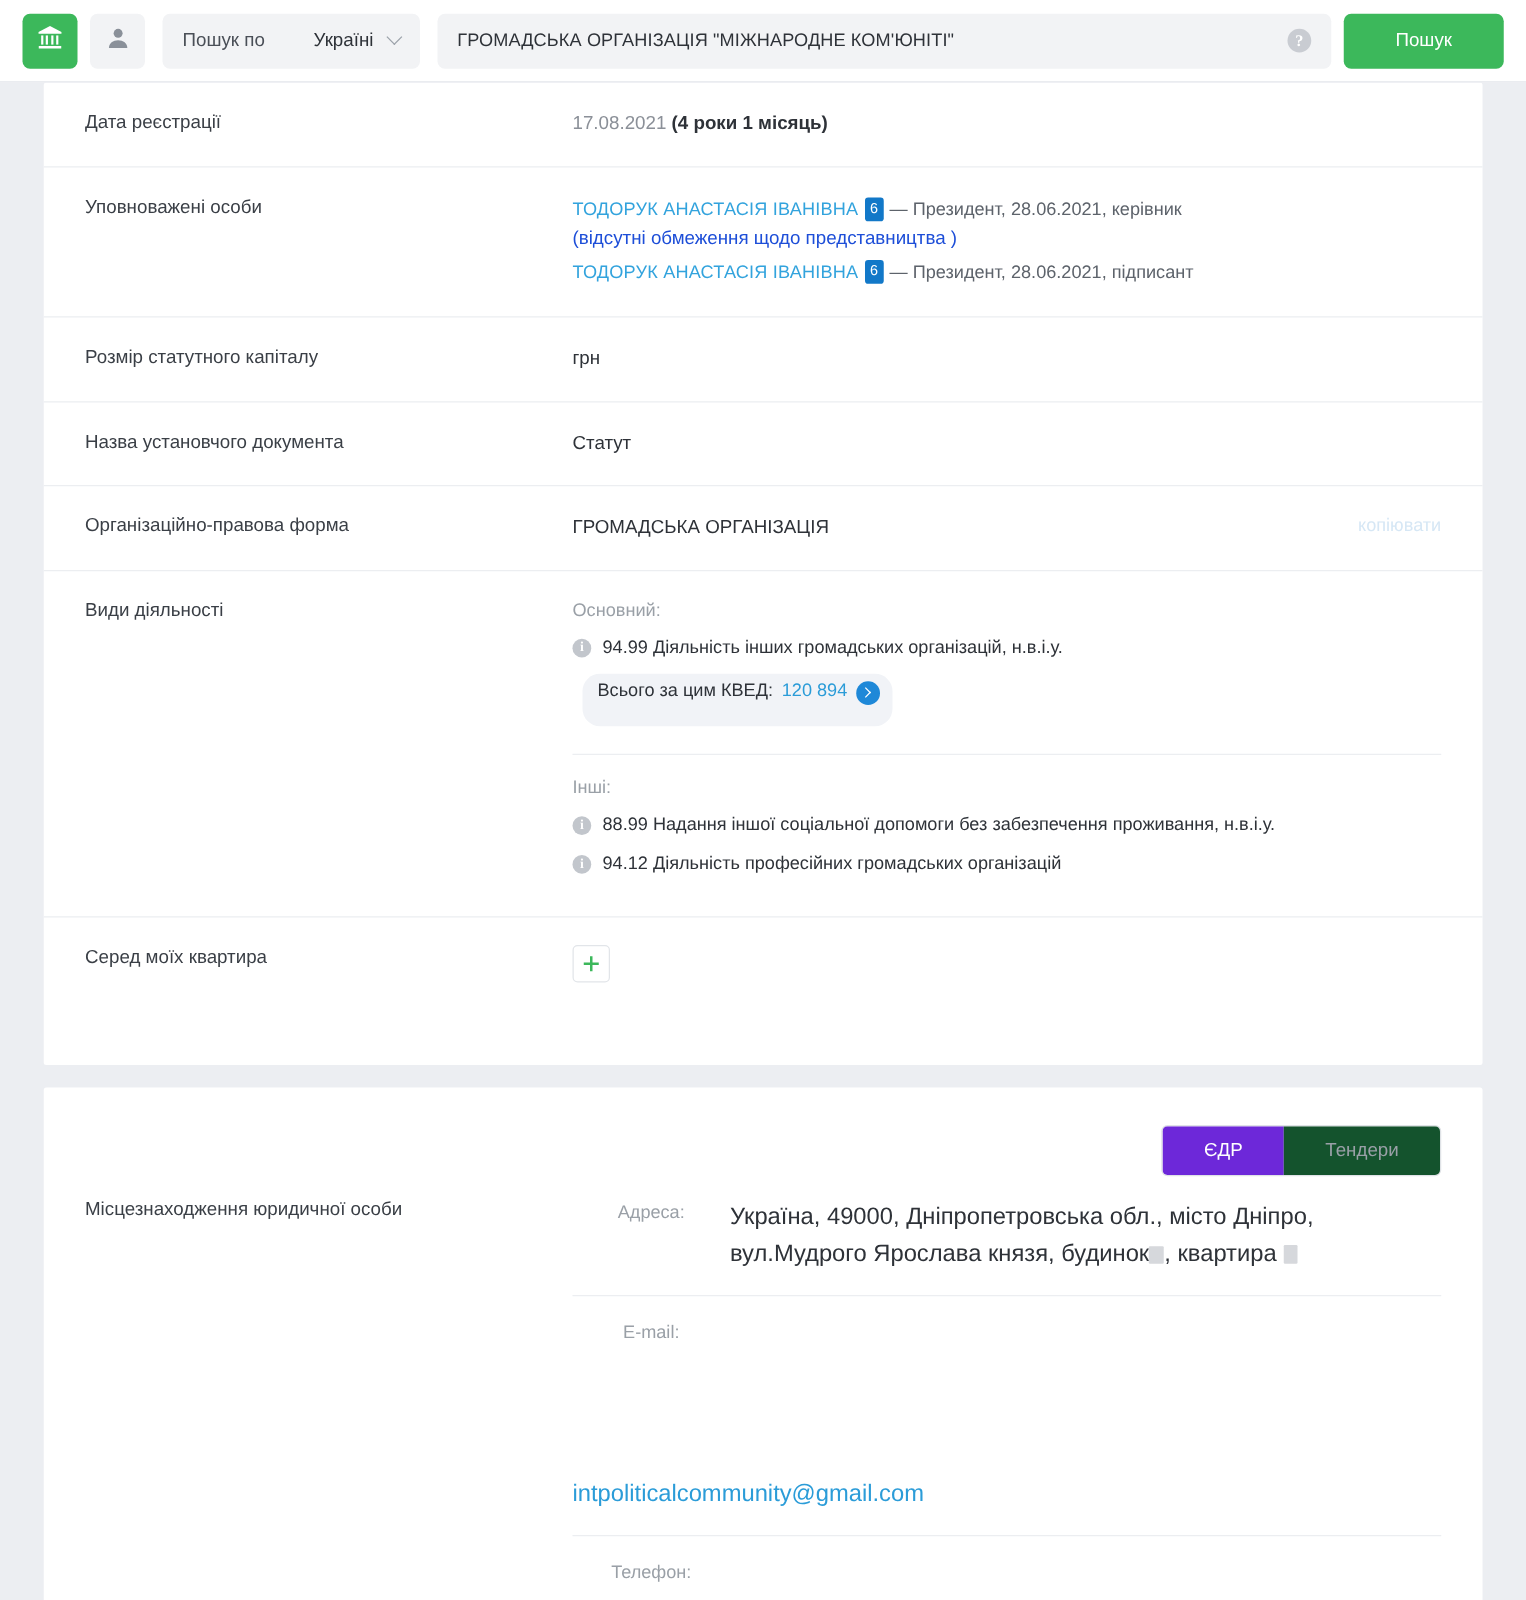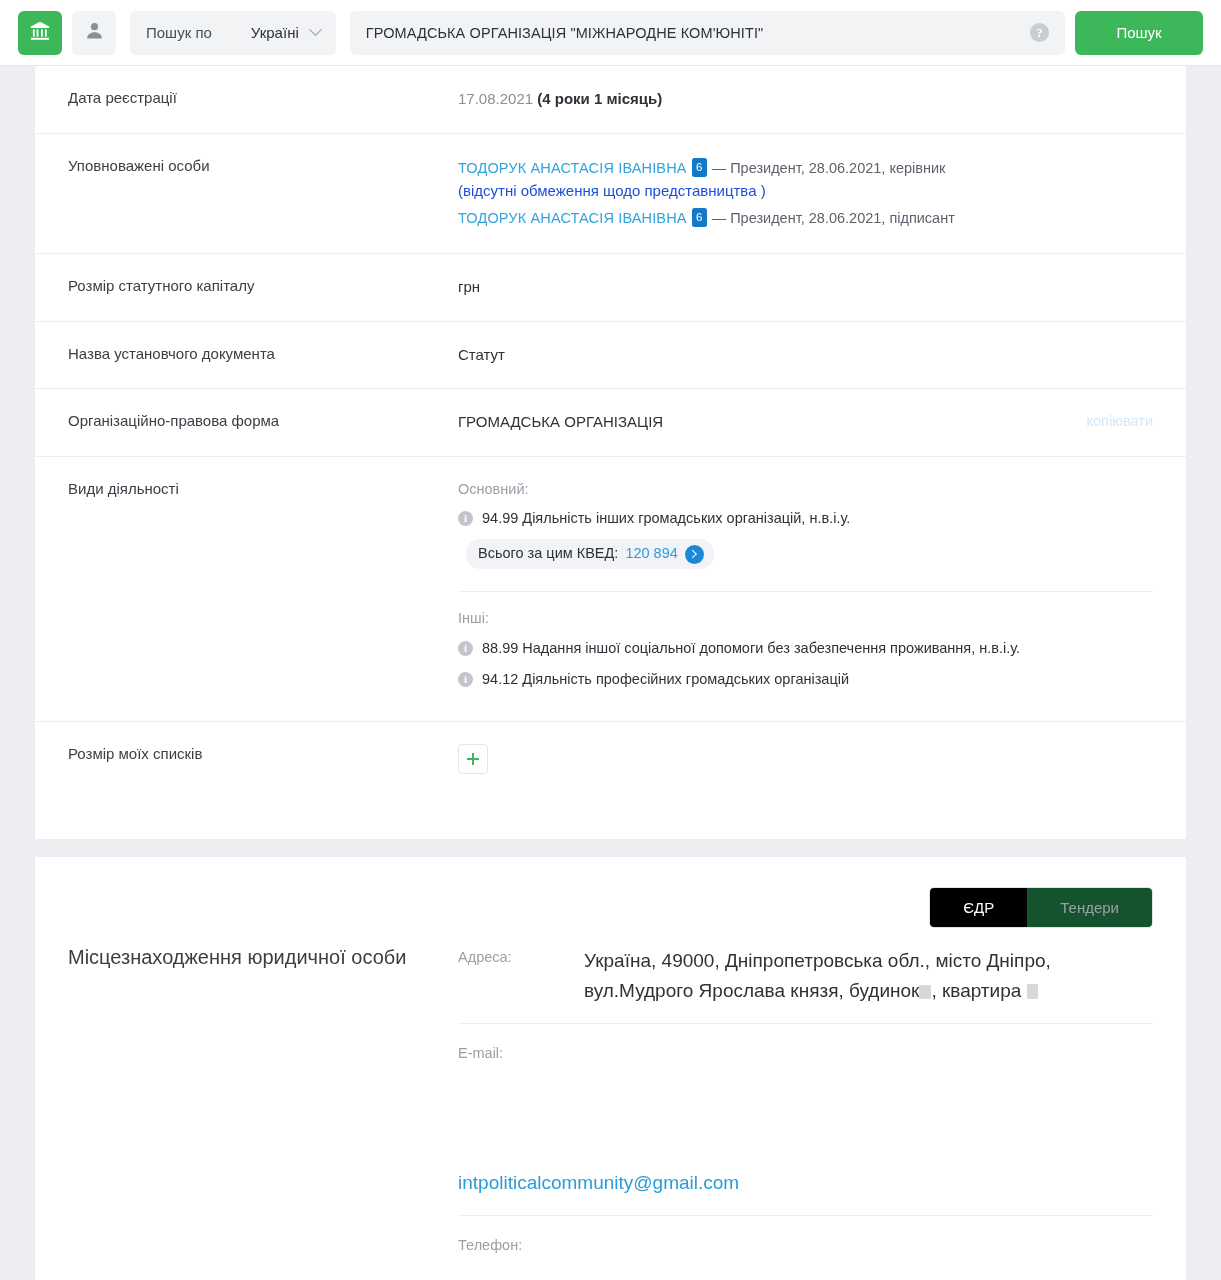--- a/index.html
+++ b/index.html
@@ -210,21 +210,21 @@
     font-family: "Liberation Serif", serif;
     font-weight: 700;
     cursor: pointer;
   }
   .kved-total {
     display: inline-flex;
     align-items: center;
     gap: 7px;
     background: #f1f3f7;
     border-radius: 14px;
-    padding: 4px 10px 4px 12px;
+    padding: 4px 10px 16px 12px;
     font-size: 14.5px;
     color: #2e3238;
     margin-top: 5px;
     margin-left: 8px;
     cursor: pointer;
   }
   .kved-total .cnt { color: #2b9cd8; }
   .arrow-circle {
     width: 19px; height: 19px;
     border-radius: 50%;
@@ -309,47 +309,48 @@
   }
   .tab {
     padding: 11px 33px;
     font-size: 15px;
     background: #14532d;
     color: #9aa0a7;
     cursor: pointer;
     border: none;
     font-family: "Liberation Sans", sans-serif;
   }
-  .tab.active { background: #000000; color: #fff; }
+  .tab.active { background: #6d28d9; color: #fff; }
 
   .contact-row {
     display: flex;
     align-items: flex-start;
     padding: 0 33px;
   }
   .contact-label {
     width: 390px;
     flex: 0 0 390px;
-    font-size: 20px;
+    font-size: 15px;
     color: #3a3f46;
     padding-top: 18px;
   }
   .contact-table { flex: 1 1 auto; }
   .ct-row {
     display: flex;
     align-items: flex-start;
     padding: 18px 0 16px;
   }
   .ct-row + .ct-row { border-top: 1px solid #eceef1; flex-direction: column; }
   .ct-key {
     width: 126px;
     flex: 0 0 126px;
     color: #9aa0a7;
     font-size: 14.5px;
     line-height: 1.6;
+    text-align: center;
   }
   .ct-val {
     flex: 1 1 auto;
     font-size: 19px;
     color: #2e3238;
     line-height: 1.62;
   }
   .redact {
     display: inline-block;
     vertical-align: -2px;
@@ -484,21 +485,21 @@
           <div class="act-item" style="margin-top:10px;">
             <span class="info-dot">i</span>
             <span>94.12 Діяльність професійних громадських організацій</span>
           </div>
         </div>
 
       </div>
     </div>
 
     <div class="row" style="padding-bottom:36px;">
-      <div class="row-label">Розмір моїх списків</div>
+      <div class="row-label">Серед моїх квартира</div>
       <div class="row-val">
         <span class="plus-btn"></span>
       </div>
     </div>
 
   </div>
 
   <div class="card">
 
 

